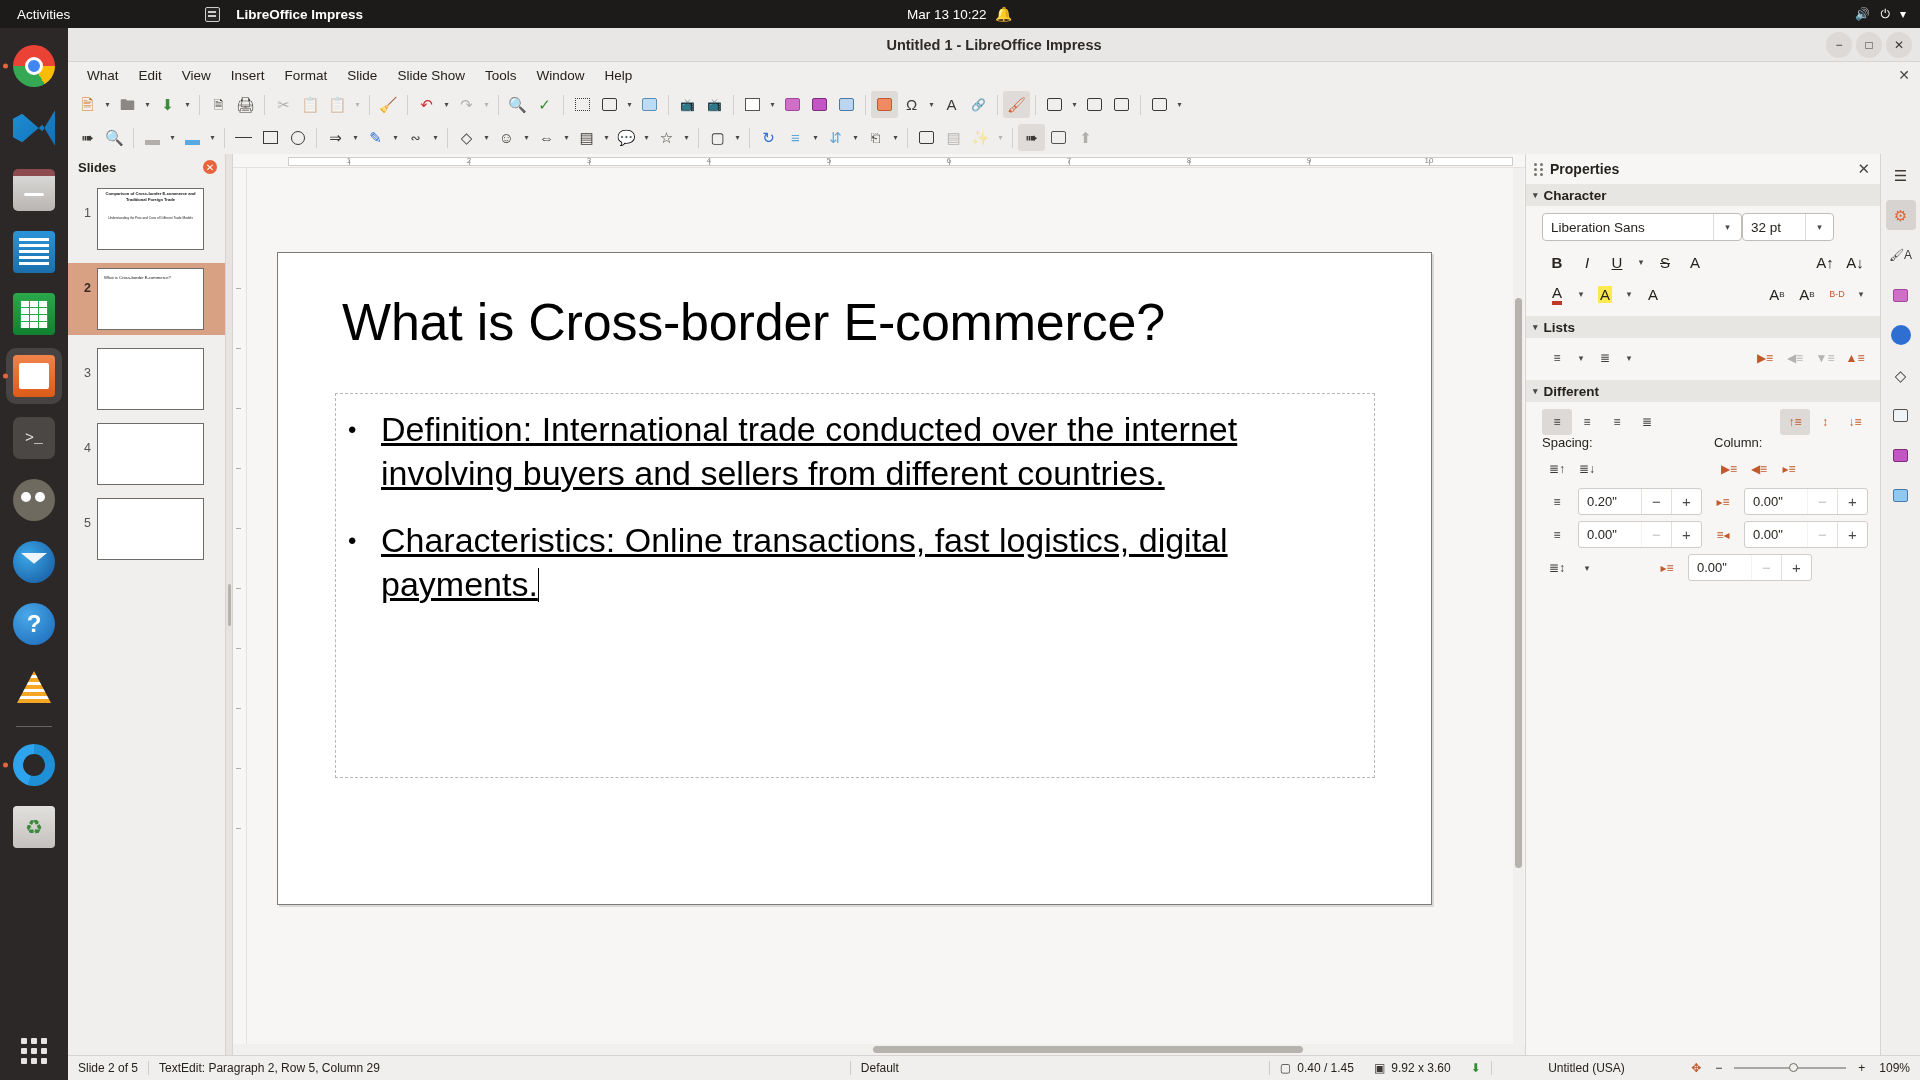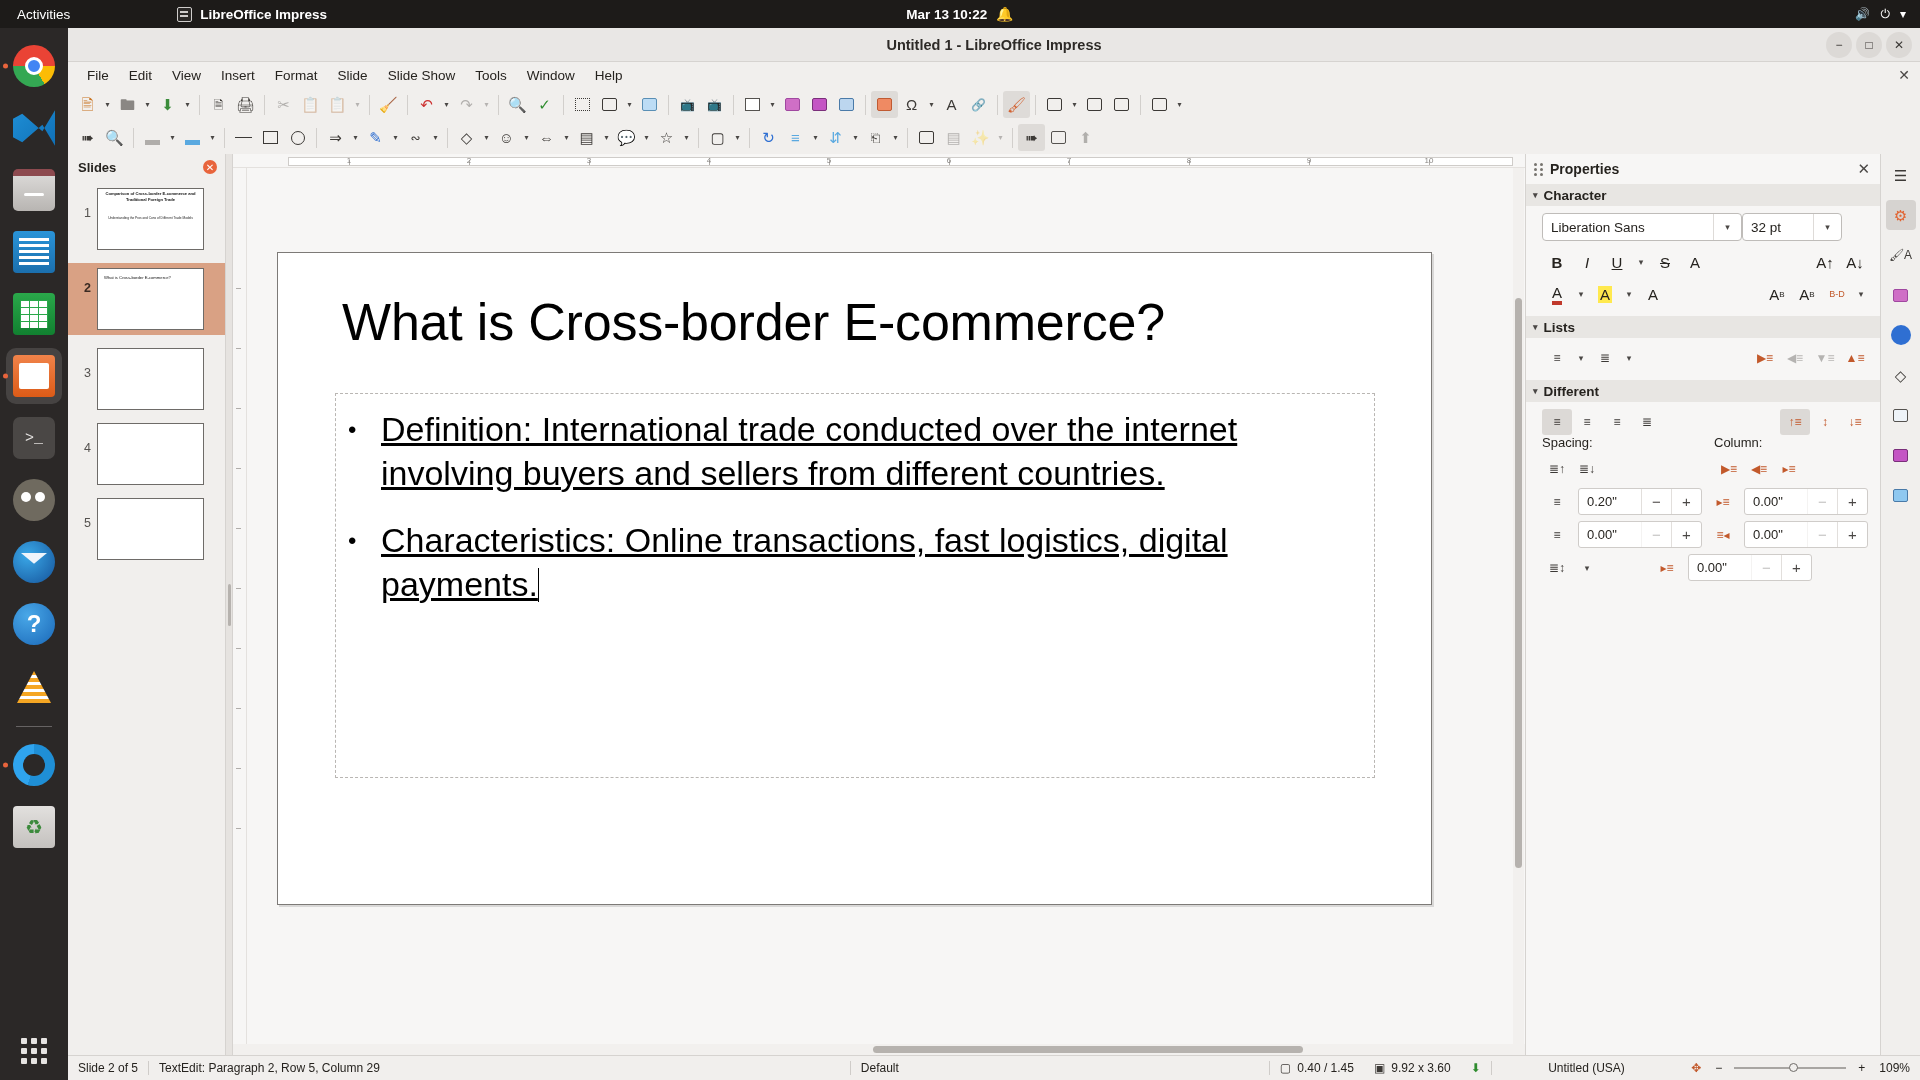--- a/index.html
+++ b/index.html
@@ -11,32 +11,32 @@
   }
   #app { position: relative; width: 1920px; height: 1080px; }
 
   
   .gnome-bar {
     position: absolute; top: 0; left: 0; width: 1920px; height: 28px;
     background: #1d1b19; color: #ffffff;
     display: flex; align-items: center; font-size: 13.5px;
   }
   .gnome-activities { margin-left: 17px; color: #ffffff; }
-  .gnome-app { margin-left: 68px; display: flex; align-items: center; gap: 8px; font-weight: bold; padding-left: 39px; }
+  .gnome-app { margin-left: 96px; display: flex; align-items: center; gap: 16px; font-weight: bold; padding-left: 39px; }
   .gnome-appicon {
     width: 15px; height: 15px; border: 1.6px solid #cfcdcb; border-radius: 2px;
     display: inline-block; position: relative; background: #2a2826;
   }
   .gnome-appicon::after {
     content: ""; position: absolute; left: 2px; top: 3px; width: 8px; height: 2px;
     background: #cfcdcb; box-shadow: 0 4px 0 #cfcdcb;
   }
   .gnome-clock {
     position: absolute; left: 50%; transform: translateX(-50%);
-    display: flex; align-items: center; gap: 9px; font-size: 13.5px; font-weight: bold;
+    display: flex; align-items: center; gap: 9px; font-size: 13.5px;
   }
   .gnome-bell { font-size: 14px; }
   .gnome-right {
     position: absolute; right: 14px; display: flex; align-items: center; gap: 10px; font-size: 12px;
   }
 
   
   .dock {
     position: absolute; left: 0; top: 28px; width: 68px; height: 1052px;
     background: #2b2827; display: flex; flex-direction: column; align-items: center;
@@ -304,21 +304,21 @@
     <div class="titlebar">
       <div class="title">Untitled 1 - LibreOffice Impress</div>
       <div class="win-btns">
         <div class="win-btn">−</div>
         <div class="win-btn">□</div>
         <div class="win-btn">✕</div>
       </div>
     </div>
 
     <div class="menubar">
-      <div class="menu-item">File</div>
+      <div class="menu-item">What</div>
       <div class="menu-item">Edit</div>
       <div class="menu-item">View</div>
       <div class="menu-item">Insert</div>
       <div class="menu-item">Format</div>
       <div class="menu-item">Slide</div>
       <div class="menu-item">Slide Show</div>
       <div class="menu-item">Tools</div>
       <div class="menu-item">Window</div>
       <div class="menu-item">Help</div>
       <div class="menubar-close">✕</div>
@@ -682,21 +682,21 @@
         <div class="sect-head">
           <span class="chev">▾</span>
           <span>Character</span>
         </div>
         <div class="sect-body">
           <div class="row" style="">
             <div class="fld" style="width:200px">
               <span class="val">Liberation Sans</span>
               <span class="drop">▾</span>
             </div>
-            <div class="fld" style="width:100px">
+            <div class="fld" style="width:92px">
               <span class="val">32 pt</span>
               <span class="drop">▾</span>
             </div>
           </div>
 
           <div class="row" style="margin-top:8px">
             <div class="pbtn">
                 <b>B</b>
               </div>
             <div class="pbtn">

